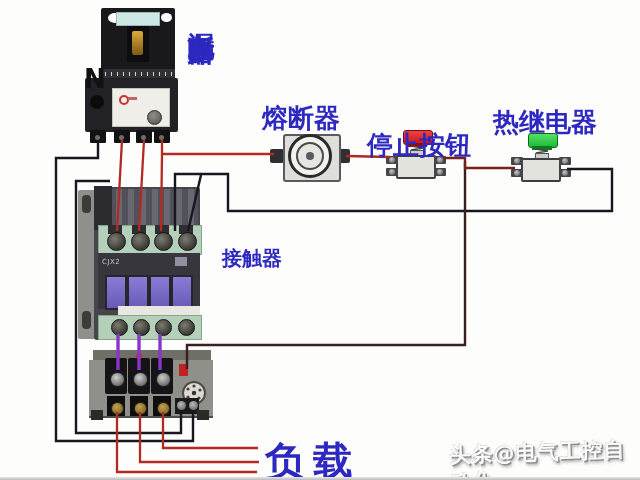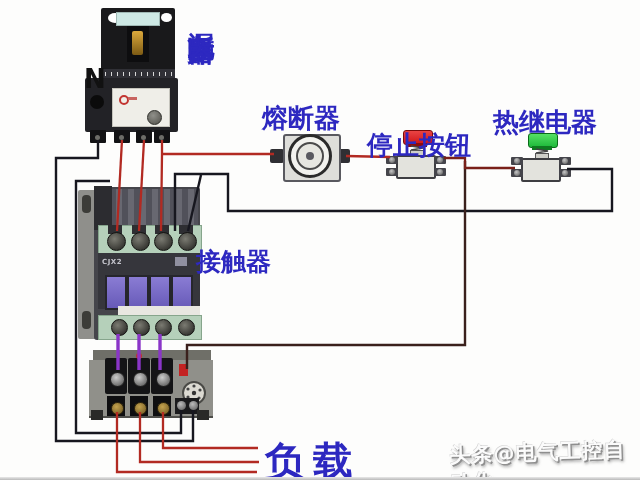--- a/index.html
+++ b/index.html
@@ -31,21 +31,21 @@
   .ctr-rail{left:0;top:5px;width:20px;height:149px;background:#8f8f8b;border-radius:2px;}
   .ctr-slot{left:4px;width:9px;height:18px;background:#3c3c38;border-radius:4px;}
   .ctr-body{left:16px;top:2px;width:106px;height:153px;background:#45454b;border-radius:3px;}
   .ctr-tower{left:16px;top:1px;width:18px;height:44px;background:#2c2c30;}
   .ctr-top{left:32px;top:4px;width:88px;height:38px;background:#5c5c64;
            background-image:repeating-linear-gradient(90deg,#51515a 0 6px,#686871 6px 12px);}
   .ctr-strip{left:20px;width:102px;background:#b5d0ba;border:1px solid #86a58c;}
   .ctr-clamp{top:40px;width:14px;height:9px;background:#2e2e32;}
   .ctr-screw{border-radius:50%;background:radial-gradient(circle at 38% 35%,#7b7b72,#1f1f1c);border:1px solid #151513;}
   .ctr-mid{left:20px;top:68px;width:102px;height:56px;background:#36363c;}
-  .ctr-model{left:24px;top:73px;font-size:7px;color:#c4c4cc;font-weight:bold;letter-spacing:.5px;}
+  .ctr-model{left:24px;top:73px;font-size:7px;color:#c4c4cc;font-weight:normal;letter-spacing:.5px;}
   .ctr-patch{left:97px;top:72px;width:12px;height:9px;background:#9090a0;}
   .ctr-win{top:90px;width:18px;height:31px;background:linear-gradient(180deg,#8a7cd4,#675ab8);border:2px solid #26262c;}
   .ctr-white{left:40px;top:121px;width:82px;height:11px;background:#e8e7e1;}
   
   #relay{left:85px;top:350px;width:130px;height:72px;}
   .rly-slab{left:8px;top:0;width:118px;height:16px;background:#6f6f68;}
   .rly-body{left:4px;top:10px;width:124px;height:56px;background:#90908a;border-bottom:2px solid #4e4e4a;}
   .rly-tower{top:8px;width:22px;height:36px;background:#141416;border-radius:2px;}
   .rly-sscrew{top:22px;width:13px;height:13px;border-radius:50%;
               background:radial-gradient(circle at 40% 35%,#cccccc,#4a4a4a);border:1px solid #222;}
@@ -240,17 +240,17 @@
     <path class="w-red" d="M163,412 L163,448 L258,448"></path>
     <path class="w-red" d="M140,412 L140,462 L259,462"></path>
     <path class="w-red" d="M117,412 L117,472 L257,472"></path>
   </svg>
 
   <div class="lbl" style="left:84px;top:64px;font-size:26px;color:#111;">N</div>
   <div class="lbl vtext" style="left:183px;top:10px;font-size:27px;height:150px;letter-spacing:2px;">漏电断路器</div>
   <div class="lbl" style="left:262px;top:101px;font-size:26px;">熔断器</div>
   <div class="lbl" style="left:367px;top:100px;font-size:26px;margin-top:28px;">停止按钮</div>
   <div class="lbl" style="left:493px;top:105px;font-size:26px;">热继电器</div>
-  <div class="lbl" style="left:196px;top:245px;font-size:25px;">接触器</div>
+  <div class="lbl" style="left:222px;top:245px;font-size:20px;">接触器</div>
   <div class="lbl" style="left:265px;top:434px;font-size:40px;letter-spacing:8px;">负载</div>
   <div id="watermark">头条@电气工控自动化</div>
   <div class="abs" id="bottom-edge"></div>
 </div>
 
 </body></html>

